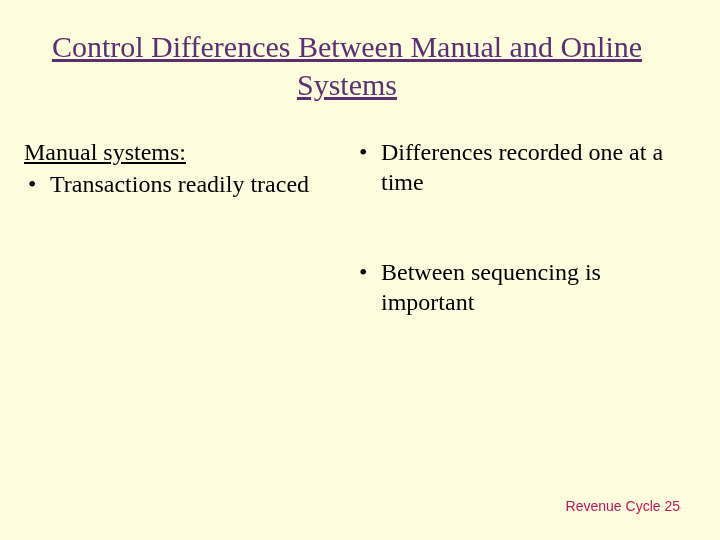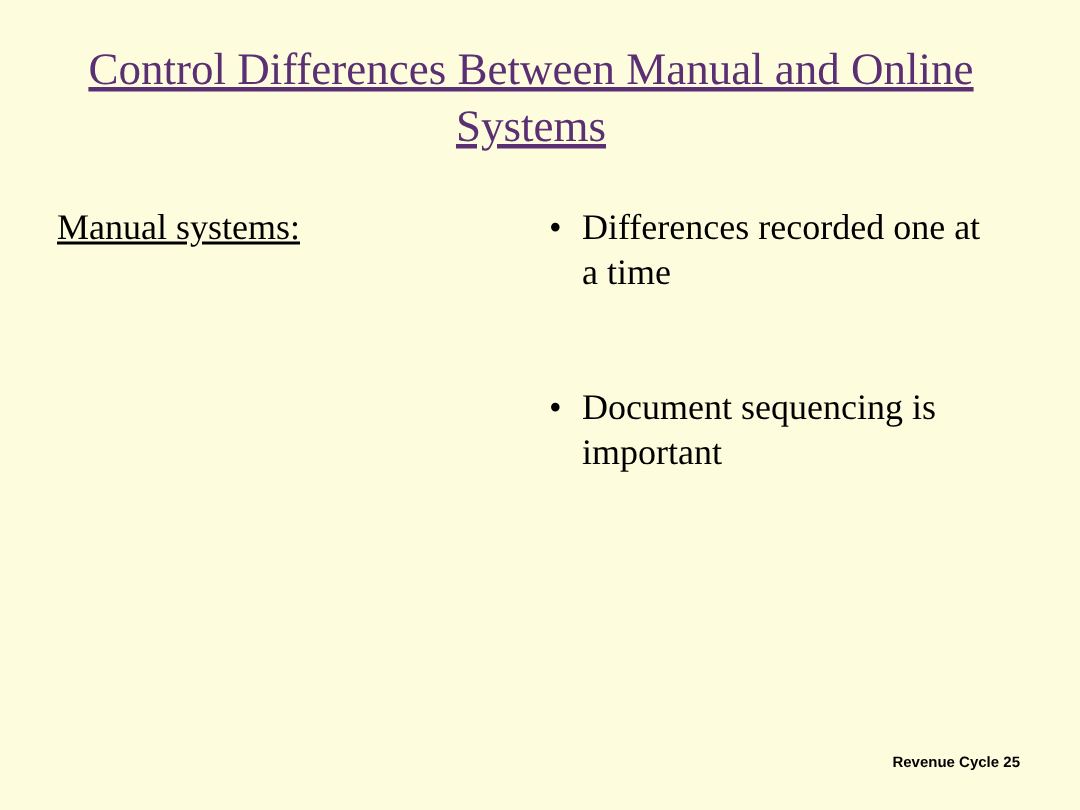--- a/index.html
+++ b/index.html
@@ -10,21 +10,21 @@
     background: #fdfcdc;
     font-family: "Times New Roman", Times, serif;
     color: #000;
     position: relative;
     overflow: hidden;
   }
   .slide {
     box-sizing: border-box;
     width: 720px;
     height: 540px;
-    padding: 28px 50px 0 38px;
+    padding: 28px 50px 0 24px;
     position: relative;
   }
   .title {
     text-align: center;
     font-size: 30px;
     line-height: 1.25;
     color: #5a2f73;
     text-decoration: underline;
     font-weight: normal;
     margin: 0 auto 34px auto;
@@ -56,42 +56,45 @@
     content: "•";
     position: absolute;
     left: 4px;
     top: 0;
   }
   .footer {
     position: absolute;
     right: 40px;
     bottom: 26px;
     font-family: Arial, Helvetica, sans-serif;
-    font-size: 10px;
-    font-weight: bold;
-    color: #000000;
+    font-size: 14px;
+    font-weight: normal;
+    color: #be185d;
   }
 </style>
 </head>
 <body>
 
 <div class="slide">
 
   <h1 class="title">Control Differences Between Manual and Online Systems</h1>
 
   <div class="cols">
 
     <div class="col">
       <div class="col-heading">Manual systems:</div>
+      <ul class="bullets">
+        <li>Transactions readily traced</li>
+      </ul>
     </div>
 
     <div class="col">
       <ul class="bullets">
         <li>Differences recorded one at a time</li>
-        <li>Document sequencing is important</li>
+        <li>Between sequencing is important</li>
       </ul>
     </div>
 
   </div>
 
   <div class="footer">Revenue Cycle 25</div>
 
 </div>
 
 </body></html>

